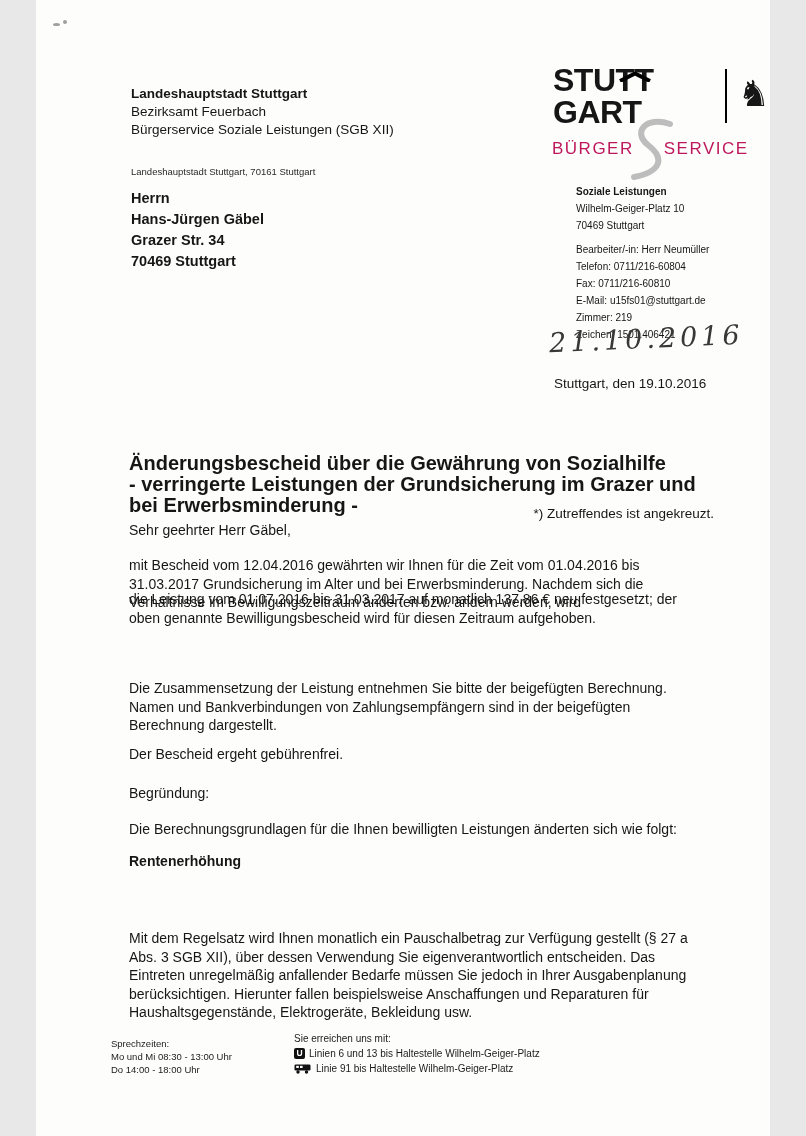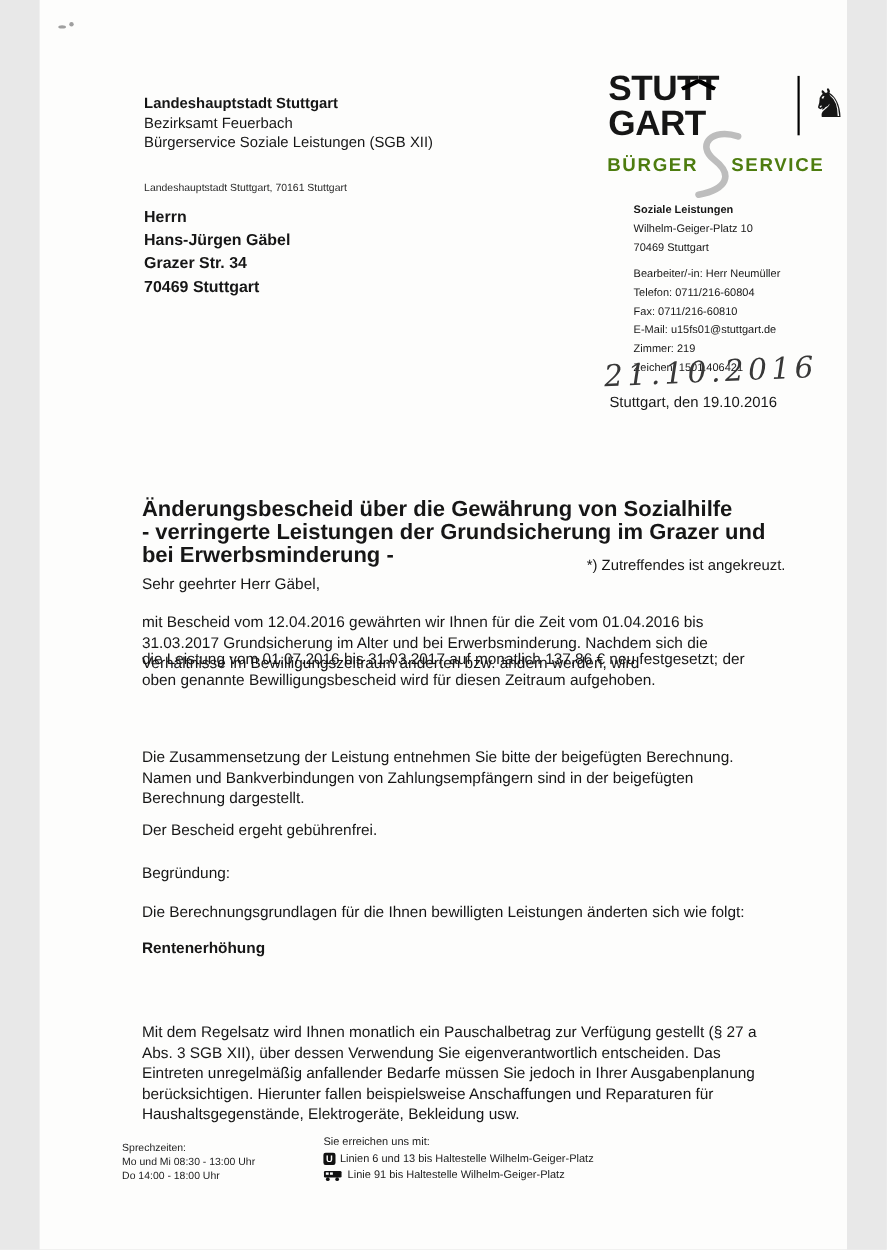--- a/index.html
+++ b/index.html
@@ -23,41 +23,41 @@
 
   
   .logo{left:517px;top:64px;display:flex;align-items:center;}
   .logo-word{font-size:32px;font-weight:bold;letter-spacing:-0.5px;position:relative;line-height:1;}
   .logo-tt{position:relative;display:inline-block;}
   .logo-roof{position:absolute;left:50%;top:-9px;transform:translateX(-50%);}
   .logo-divider{width:0;border-left:2px solid #000;height:54px;margin:0 11px 0 13px;}
   .logo-horse{font-size:36px;line-height:36px;transform:translateY(-2px);}
 
   .bs-row{left:516px;top:134px;display:flex;align-items:center;}
-  .bs-word{font-size:17px;letter-spacing:1.5px;color:#4d7c0f;position:relative;z-index:2;font-weight:bold;}
+  .bs-word{font-size:17px;letter-spacing:1.5px;color:#be185d;position:relative;z-index:2;}
   .bs-s{margin:-16px -12px -20px -10px;position:relative;z-index:1;}
 
   
   .return-line{left:95px;top:166px;font-size:9.5px;color:#2a2a2a;}
   .recipient{left:95px;top:188px;font-size:14.5px;font-weight:bold;line-height:21px;}
 
   
   .office{left:540px;top:183px;font-size:10px;line-height:17px;}
   .office .dept{font-weight:bold;}
   .office .gap{height:7px;}
   .hand-date{
     left:513px;top:323px;
     font-family:"DejaVu Serif", serif;
     font-style:italic;
     font-size:27px;letter-spacing:4px;
     color:#383838;
     transform:rotate(-2.5deg);
     white-space:nowrap;
   }
-  .date-line{left:518px;top:358px;font-size:13.5px;}
+  .date-line{left:518px;top:376px;font-size:13.5px;}
 
   
   .subject{left:93px;top:453px;width:600px;font-size:20px;font-weight:bold;line-height:21px;}
   .note{left:93px;top:506px;width:585px;font-size:13.5px;text-align:right;}
   .para{left:93px;width:578px;font-size:14px;line-height:18.5px;}
   .salutation{top:521px;}
   .p1{top:556px;}
   .p2{top:590px;}
   .p3{top:679px;}
   .p4{top:745px;}

